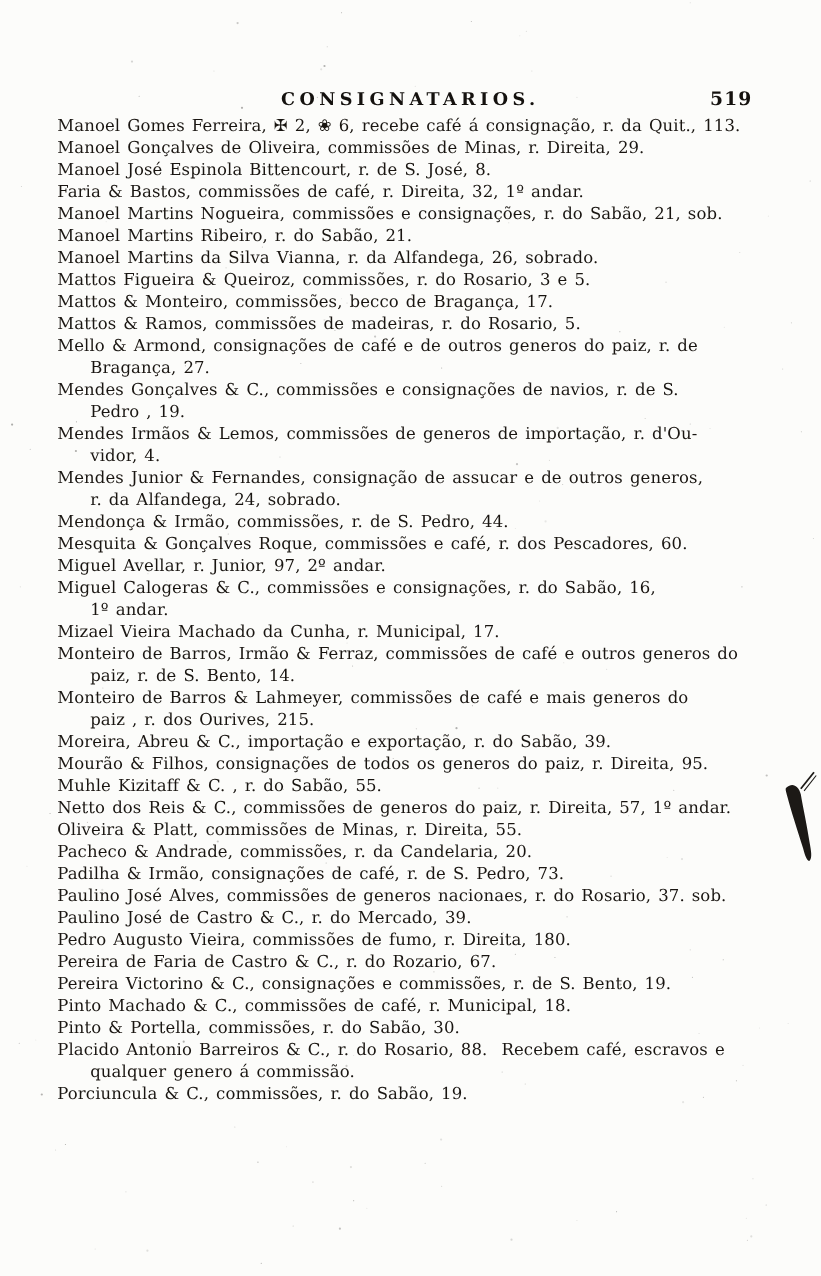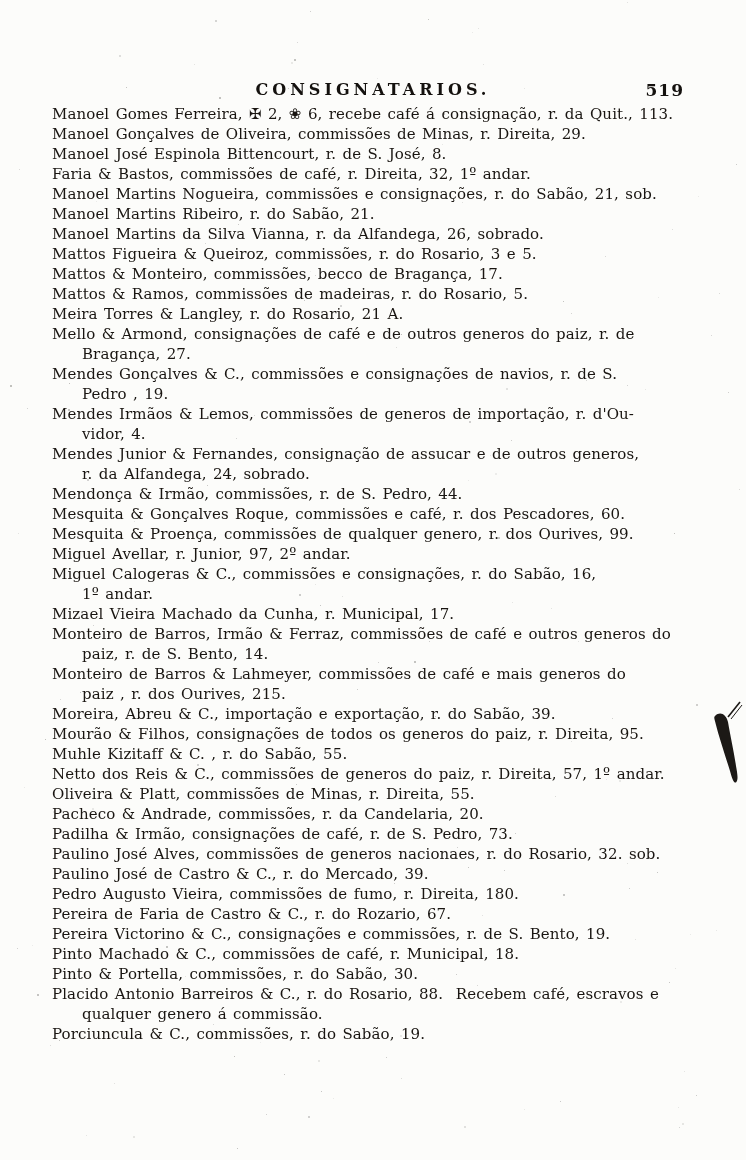--- a/index.html
+++ b/index.html
@@ -258,48 +258,46 @@
     <p class="entry">Manoel Gomes Ferreira, ✠ 2, ❀ 6, recebe café á consignação, r. da Quit., 113.</p>
     <p class="entry">Manoel Gonçalves de Oliveira, commissões de Minas, r. Direita, 29.</p>
     <p class="entry">Manoel José Espinola Bittencourt, r. de S. José, 8.</p>
     <p class="entry">Faria &amp; Bastos, commissões de café, r. Direita, 32, 1º andar.</p>
     <p class="entry">Manoel Martins Nogueira, commissões e consignações, r. do Sabão, 21, sob.</p>
     <p class="entry">Manoel Martins Ribeiro, r. do Sabão, 21.</p>
     <p class="entry">Manoel Martins da Silva Vianna, r. da Alfandega, 26, sobrado.</p>
     <p class="entry">Mattos Figueira &amp; Queiroz, commissões, r. do Rosario, 3 e 5.</p>
     <p class="entry">Mattos &amp; Monteiro, commissões, becco de Bragança, 17.</p>
     <p class="entry">Mattos &amp; Ramos, commissões de madeiras, r. do Rosario, 5.</p>
-    <p class="entry">Meira Torres &amp; Langley, r. do Rosario, 21 A.</p>
     <p class="entry">Mello &amp; Armond, consignações de café e de outros generos do paiz, r. de
 Bragança, 27.</p>
     <p class="entry">Mendes Gonçalves &amp; C., commissões e consignações de navios, r. de S.
 Pedro , 19.</p>
     <p class="entry">Mendes Irmãos &amp; Lemos, commissões de generos de importação, r. d'Ou-
 vidor, 4.</p>
     <p class="entry">Mendes Junior &amp; Fernandes, consignação de assucar e de outros generos,
 r. da Alfandega, 24, sobrado.</p>
     <p class="entry">Mendonça &amp; Irmão, commissões, r. de S. Pedro, 44.</p>
     <p class="entry">Mesquita &amp; Gonçalves Roque, commissões e café, r. dos Pescadores, 60.</p>
-    <p class="entry">Mesquita &amp; Proença, commissões de qualquer genero, r. dos Ourives, 99.</p>
     <p class="entry">Miguel Avellar, r. Junior, 97, 2º andar.</p>
     <p class="entry">Miguel Calogeras &amp; C., commissões e consignações, r. do Sabão, 16,
 1º andar.</p>
     <p class="entry">Mizael Vieira Machado da Cunha, r. Municipal, 17.</p>
     <p class="entry">Monteiro de Barros, Irmão &amp; Ferraz, commissões de café e outros generos do
 paiz, r. de S. Bento, 14.</p>
     <p class="entry">Monteiro de Barros &amp; Lahmeyer, commissões de café e mais generos do
 paiz , r. dos Ourives, 215.</p>
     <p class="entry">Moreira, Abreu &amp; C., importação e exportação, r. do Sabão, 39.</p>
     <p class="entry">Mourão &amp; Filhos, consignações de todos os generos do paiz, r. Direita, 95.</p>
     <p class="entry">Muhle Kizitaff &amp; C. , r. do Sabão, 55.</p>
     <p class="entry">Netto dos Reis &amp; C., commissões de generos do paiz, r. Direita, 57, 1º andar.</p>
     <p class="entry">Oliveira &amp; Platt, commissões de Minas, r. Direita, 55.</p>
     <p class="entry">Pacheco &amp; Andrade, commissões, r. da Candelaria, 20.</p>
     <p class="entry">Padilha &amp; Irmão, consignações de café, r. de S. Pedro, 73.</p>
-    <p class="entry">Paulino José Alves, commissões de generos nacionaes, r. do Rosario, 32. sob.</p>
+    <p class="entry">Paulino José Alves, commissões de generos nacionaes, r. do Rosario, 37. sob.</p>
     <p class="entry">Paulino José de Castro &amp; C., r. do Mercado, 39.</p>
     <p class="entry">Pedro Augusto Vieira, commissões de fumo, r. Direita, 180.</p>
     <p class="entry">Pereira de Faria de Castro &amp; C., r. do Rozario, 67.</p>
     <p class="entry">Pereira Victorino &amp; C., consignações e commissões, r. de S. Bento, 19.</p>
     <p class="entry">Pinto Machado &amp; C., commissões de café, r. Municipal, 18.</p>
     <p class="entry">Pinto &amp; Portella, commissões, r. do Sabão, 30.</p>
     <p class="entry">Placido Antonio Barreiros &amp; C., r. do Rosario, 88.  Recebem café, escravos e
 qualquer genero á commissão.</p>
     <p class="entry">Porciuncula &amp; C., commissões, r. do Sabão, 19.</p>
   </main>

